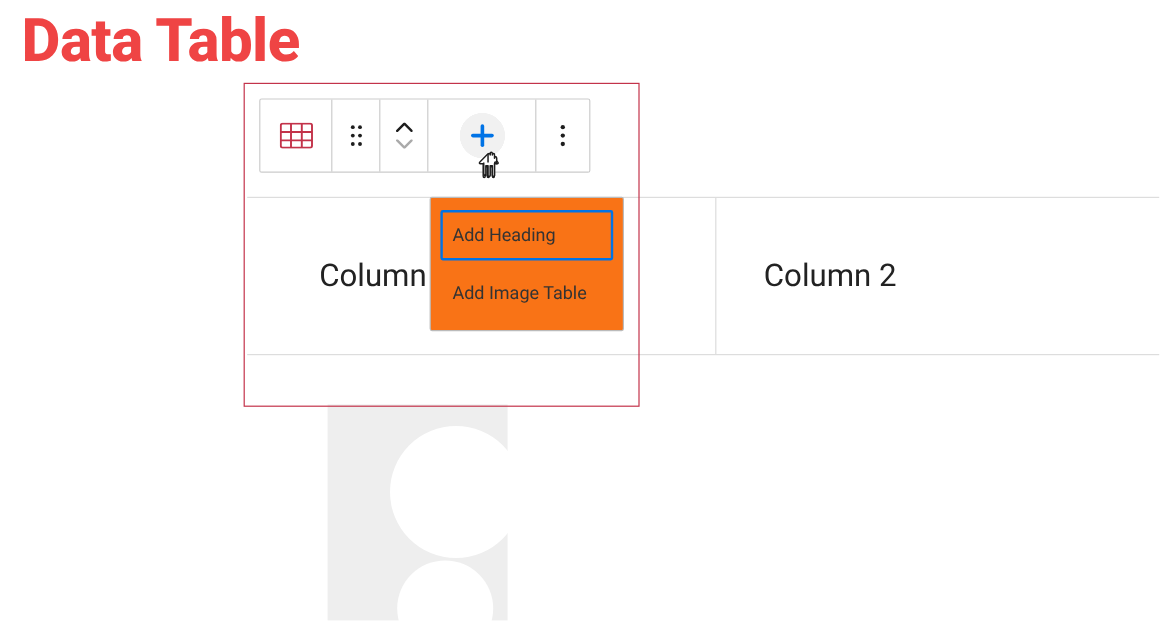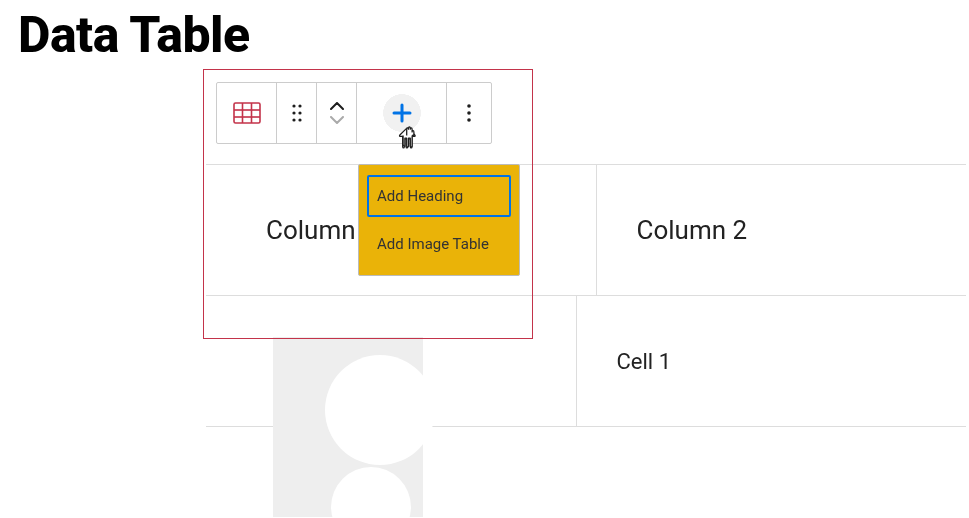--- a/index.html
+++ b/index.html
@@ -14,21 +14,21 @@
     overflow: hidden;
   }
 
   .page-title {
     position: absolute;
     left: 18px;
     top: 6px;
     font-size: 50px;
     font-weight: 800;
     letter-spacing: -0.5px;
-    color: #000000;
+    color: #ef4444;
   }
 
   .table {
     position: absolute;
     left: 206px;
     top: 164px;
     width: 760px;
     border-top: 1px solid #ddd;
   }
   .table-row {
@@ -148,21 +148,21 @@
     justify-content: center;
   }
 
   .dropdown {
     position: absolute;
     left: 358px;
     top: 164px;
     width: 162px;
     border: 1px solid #bbb;
     border-radius: 2px;
-    background: #eab308;
+    background: #f97316;
     z-index: 40;
     padding: 10px 8px;
   }
   .dropdown-item {
     font-size: 15px;
     color: #333;
     padding: 12px 10px;
     border-radius: 2px;
     cursor: pointer;
   }
@@ -184,24 +184,20 @@
 </style>
 </head>
 <body>
 
 <div class="page-title">Data Table</div>
 
 <div class="table">
   <div class="table-row">
     <div class="table-cell header1">Column 1</div>
     <div class="table-cell col2">Column 2</div>
-  </div>
-  <div class="table-row">
-    <div class="table-cell"></div>
-    <div class="table-cell cell2">Cell 1</div>
   </div>
 </div>
 
 <div class="image-placeholder"></div>
 
 <div class="red-box"></div>
 
 <div class="toolbar">
   <div class="toolbar-section sec-a">
     <div class="icon-button">

